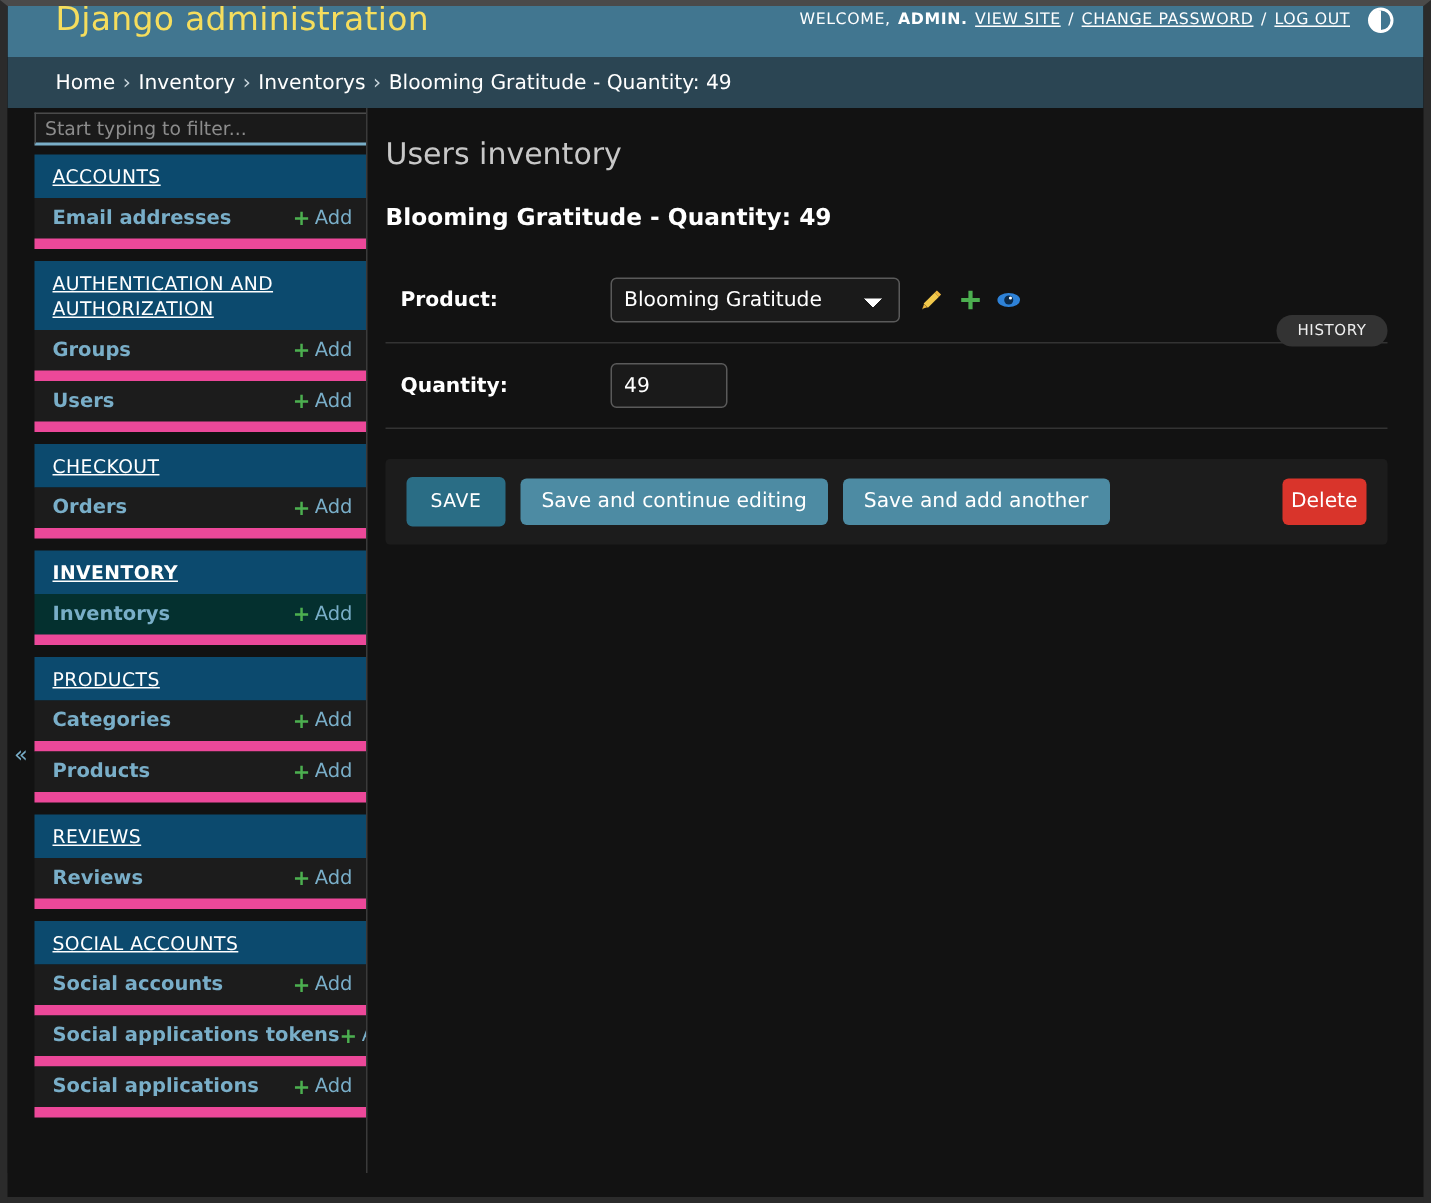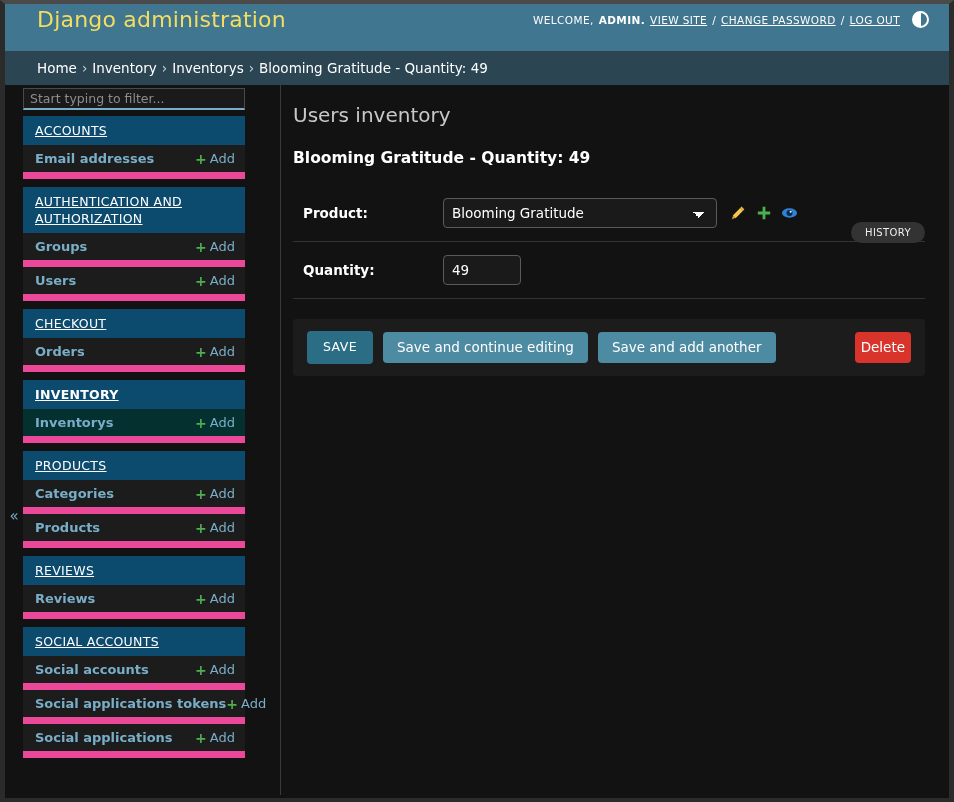--- a/index.html
+++ b/index.html
@@ -20,21 +20,21 @@
     border-left: 5px solid #2b2b2b;
     border-right: 5px solid #2b2b2b;
     border-top: 4px solid #4a4a4a;
     border-bottom: 4px solid #2b2b2b;
     overflow: hidden;
   }
 
   
   #header {
     position: relative;
-    height: 47px;
+    height: 34px;
     background: #417690;
     color: #ffffff;
     display: flex;
     align-items: center;
     padding: 0 20px 16px 32px;
   }
   #branding-title {
     font-size: 22px;
     color: #f5dd5d;
     font-weight: 400;
@@ -86,21 +86,21 @@
 
   
   #main {
     position: relative;
     display: flex;
     height: calc(802px - 8px - 50px - 34px);
   }
 
   
   #nav-sidebar {
-    width: 276px;
+    width: 240px;
     background: #121212;
     border-right: 1px solid #3a3a3a;
     padding-left: 18px;
     overflow: hidden;
     flex: none;
     position: relative;
   }
   #nav-filter {
     display: block;
     width: 222px;
@@ -234,21 +234,21 @@
   .form-row .field-label {
     width: 140px;
     color: #ffffff;
     font-size: 13.5px;
     font-weight: bold;
     flex: none;
   }
   .field-box { display: flex; align-items: center; gap: 9px; }
 
   select.admin-select {
-    width: 274px;
+    width: 193px;
     height: 30px;
     background: #1a1a1a;
     color: #ffffff;
     border: 1px solid #5a5a5a;
     border-radius: 4px;
     font-size: 13.5px;
     font-family: inherit;
     padding: 0 8px;
     outline: none;
     cursor: pointer;

